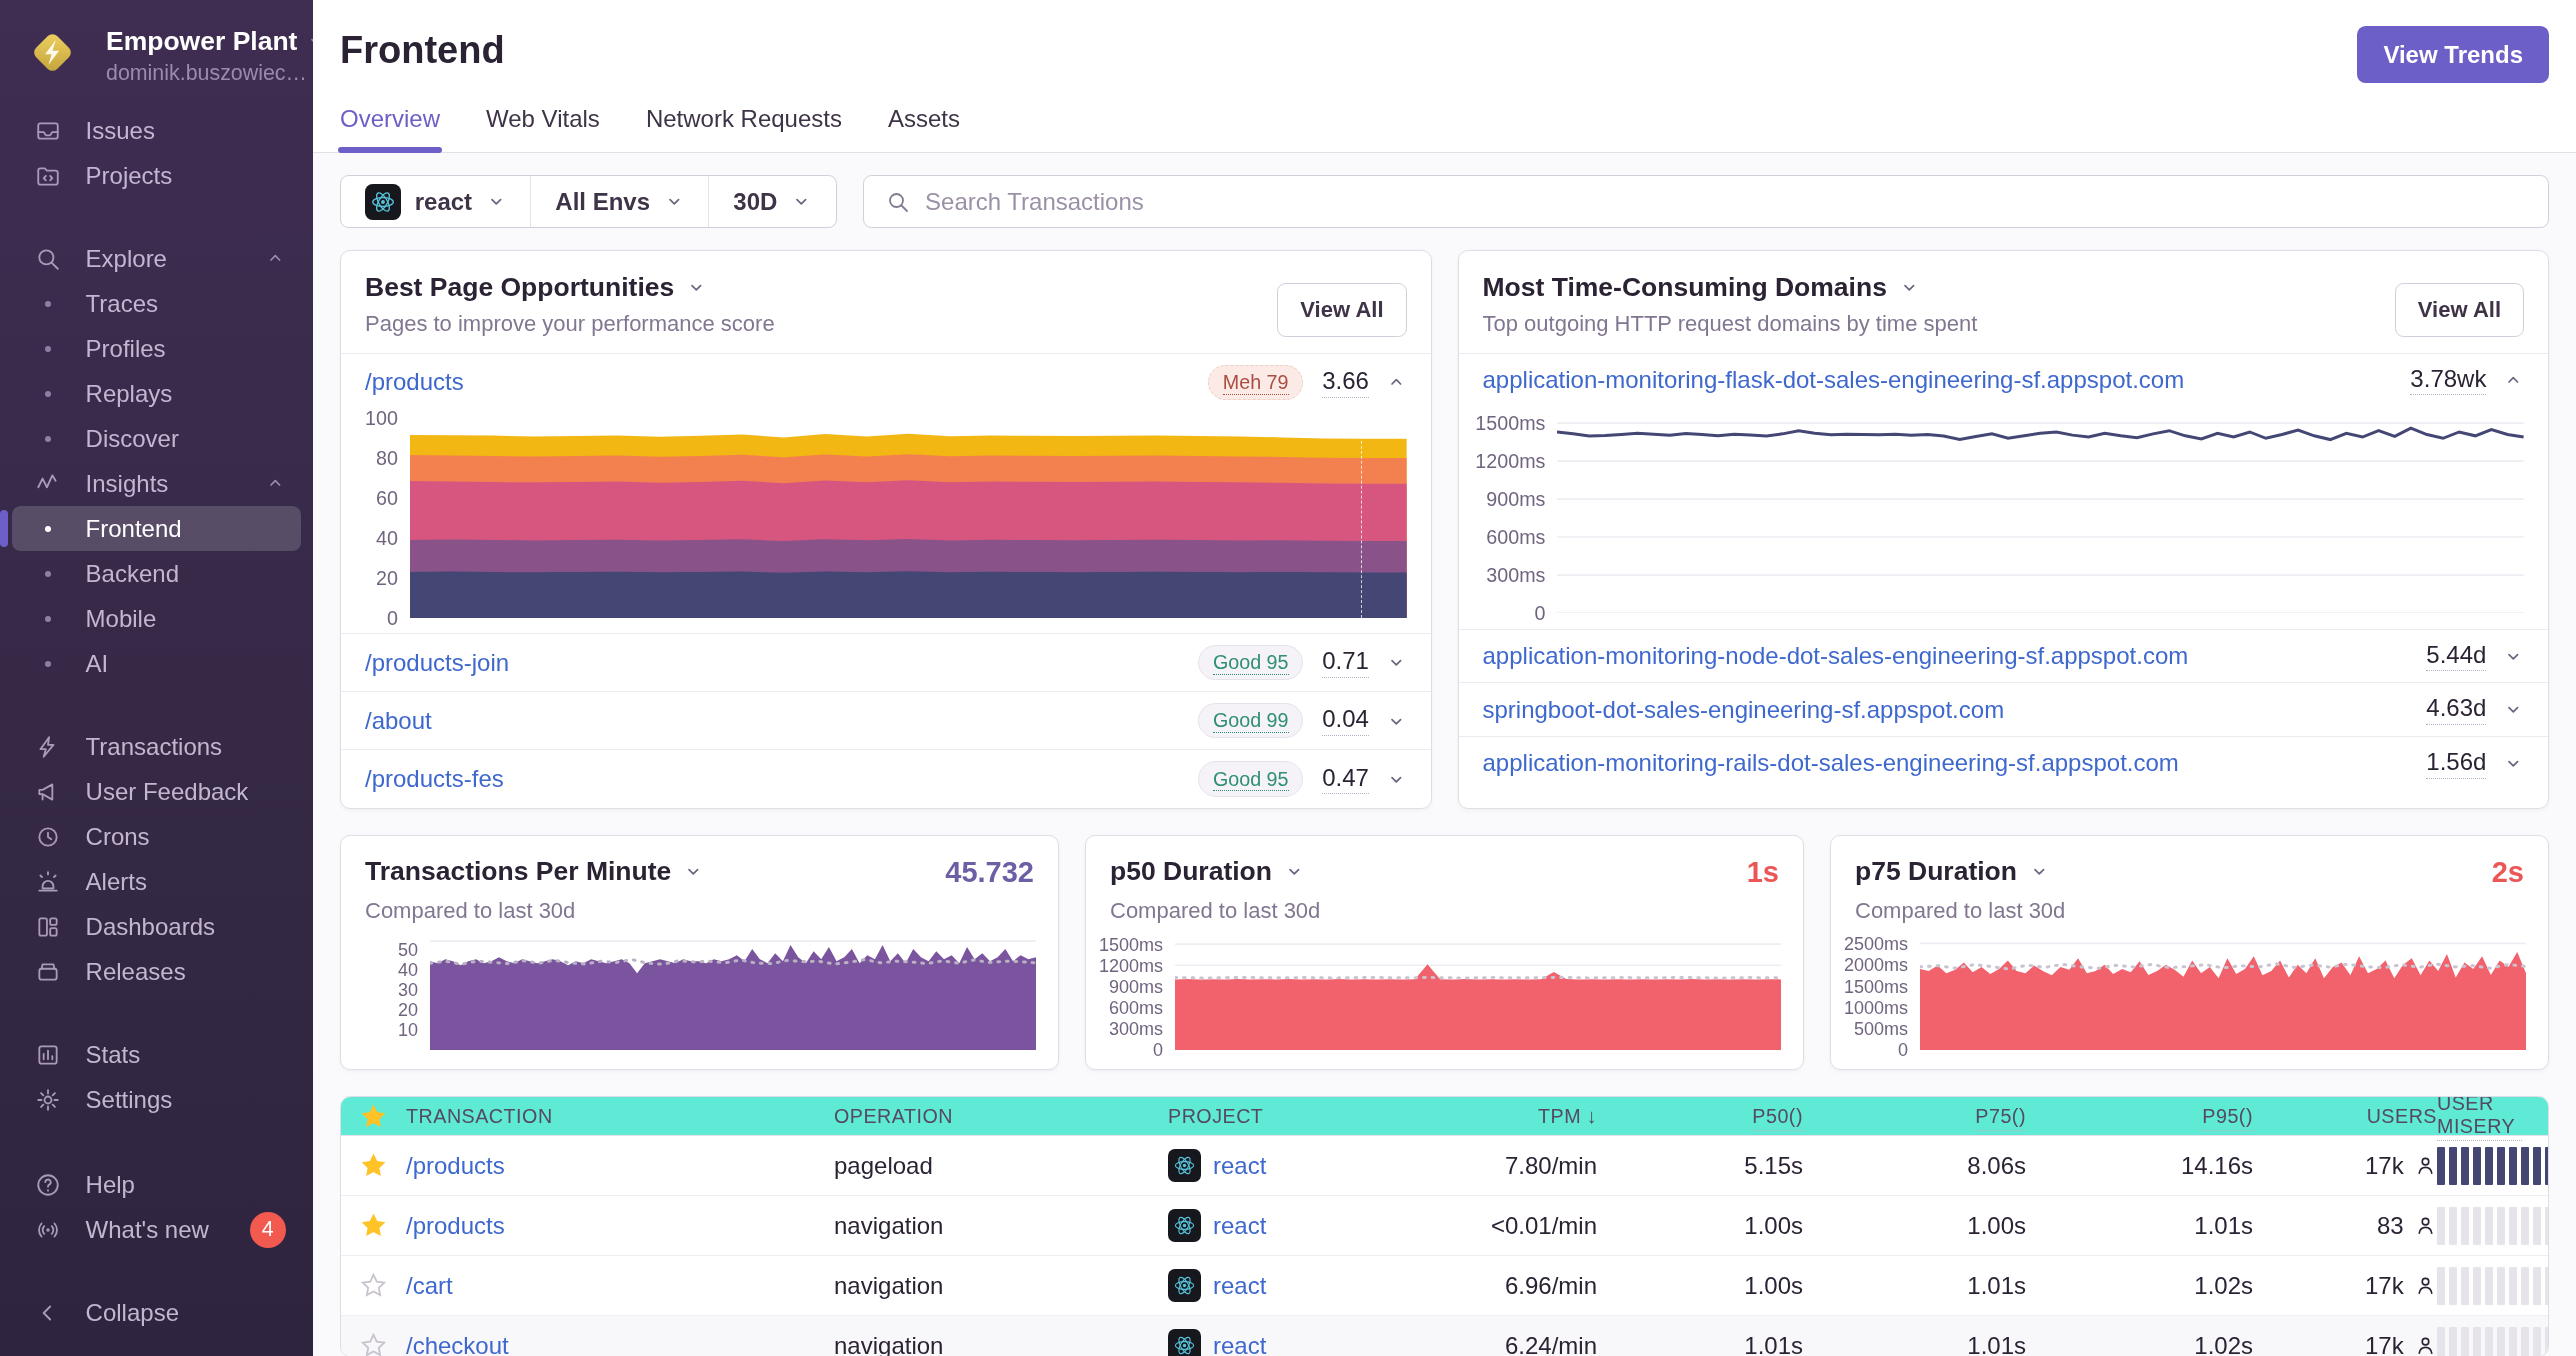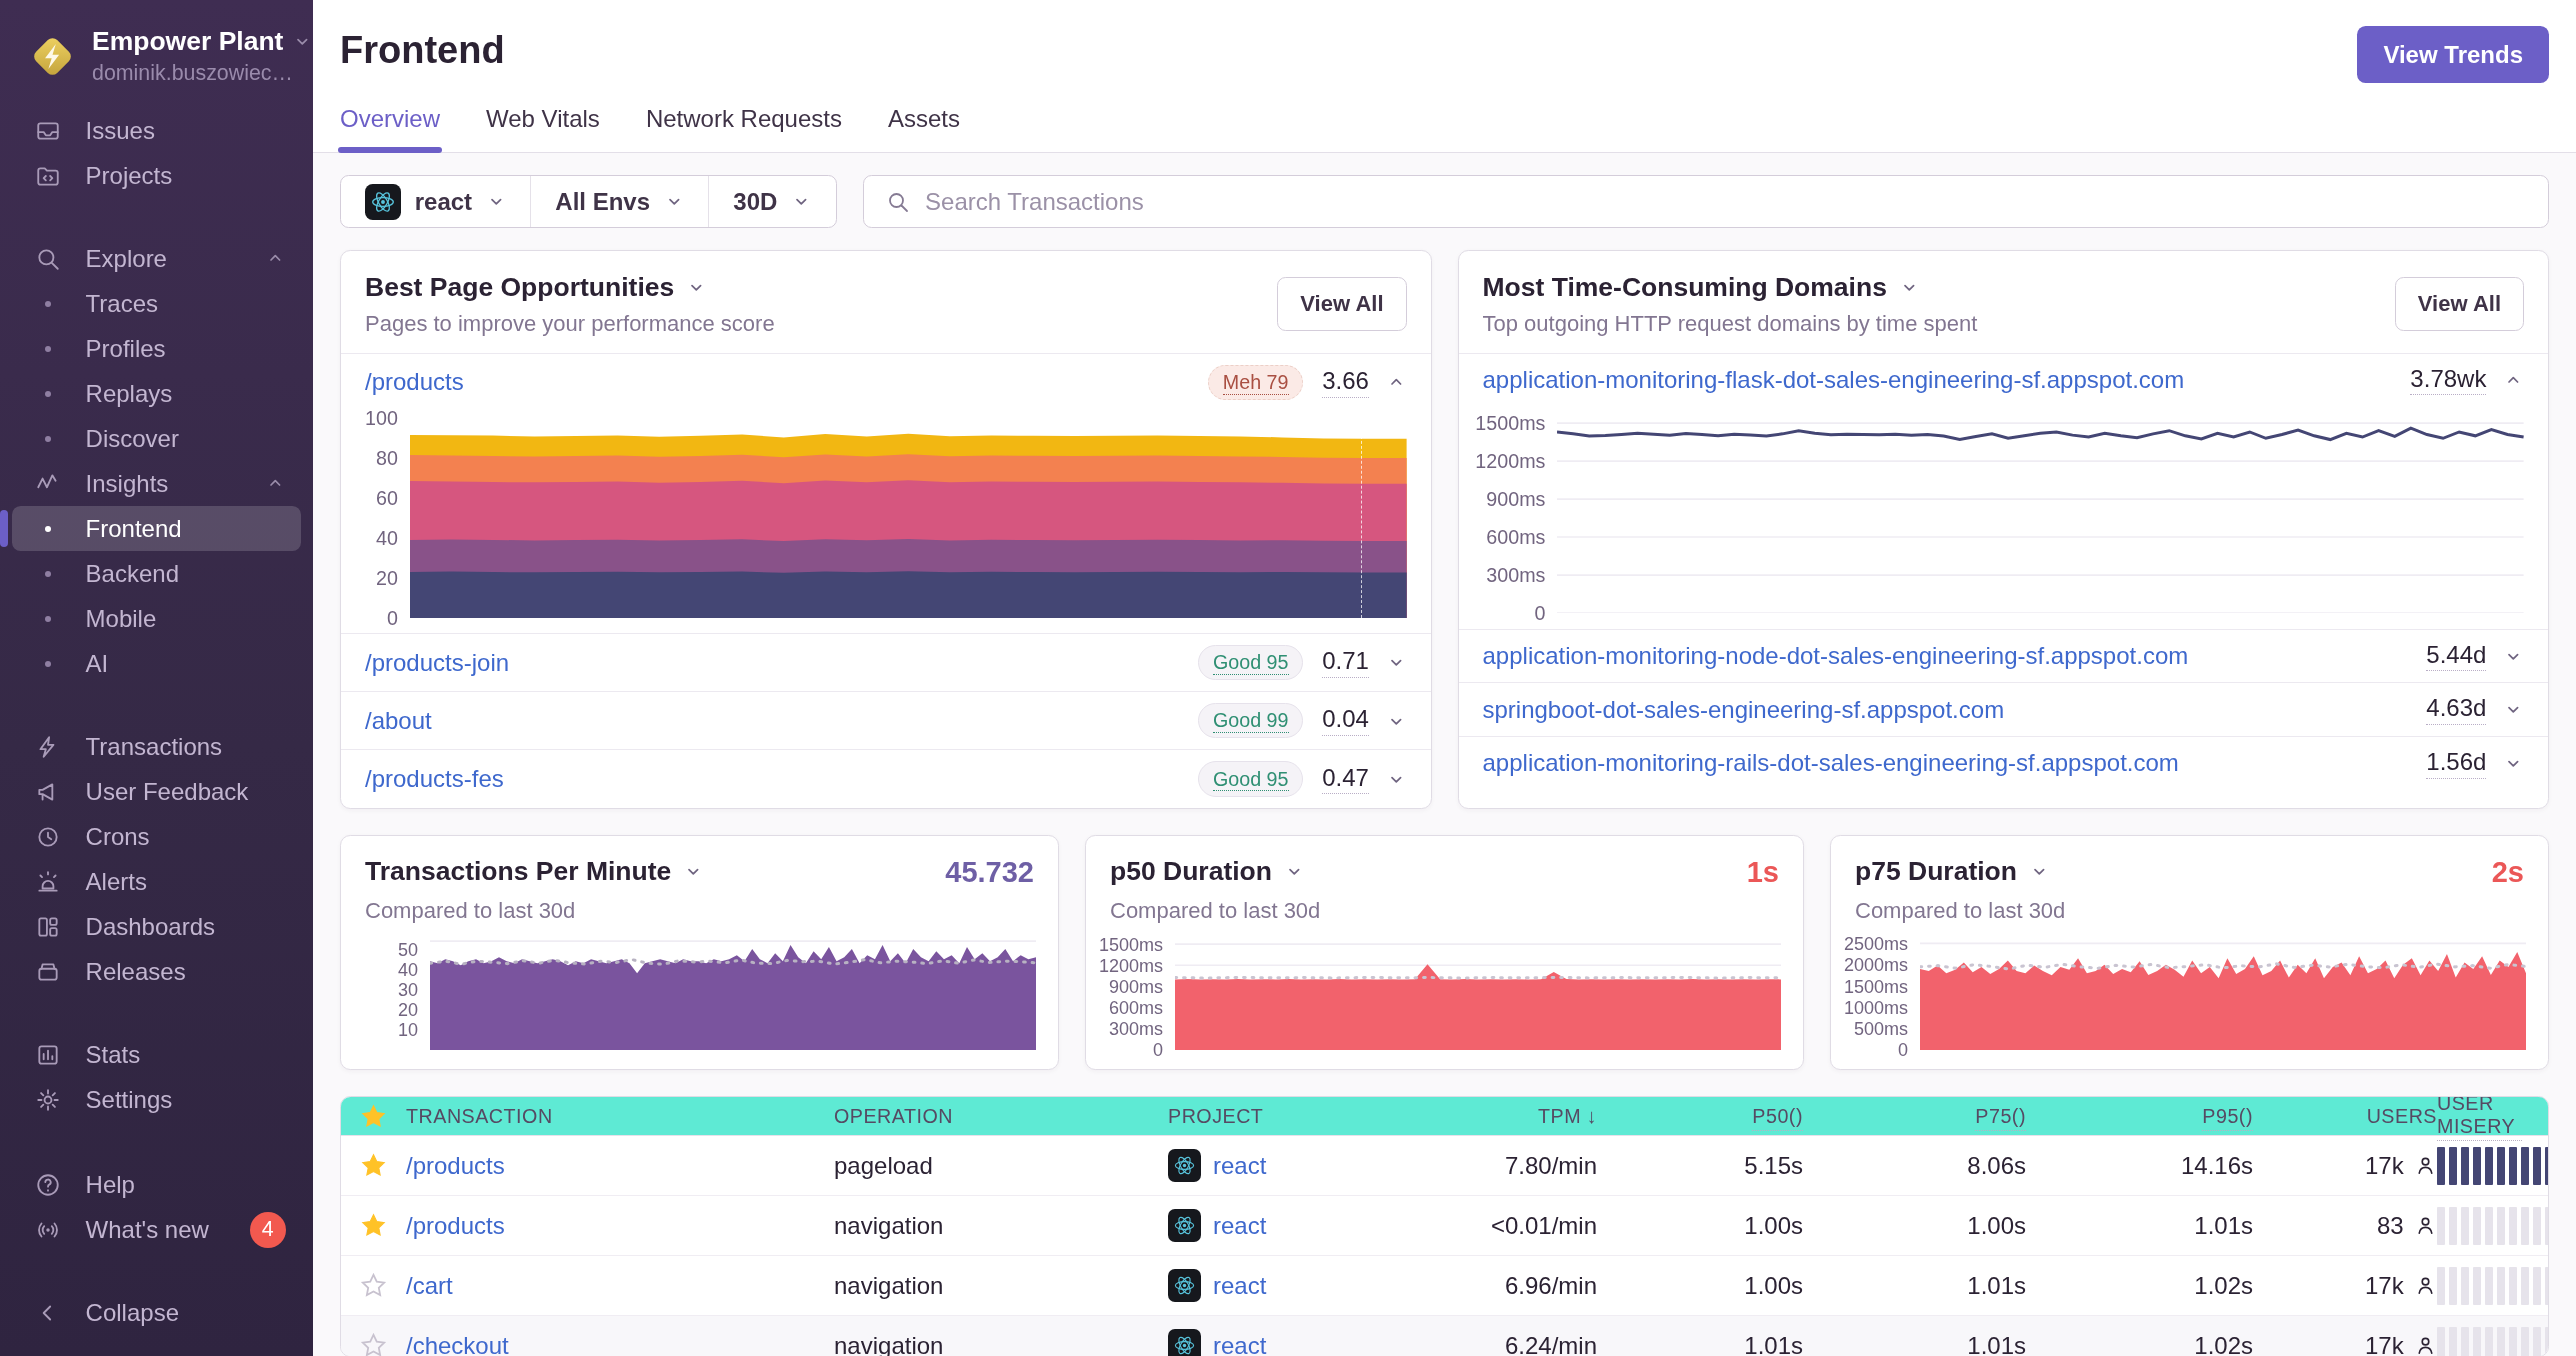--- a/index.html
+++ b/index.html
@@ -2,21 +2,21 @@
 <html style="font-size:13.7px"><head>
 <meta charset="utf-8">
 <style>
   *{box-sizing:border-box;margin:0;padding:0}
   html,body{width:2576px;height:1357px;overflow:hidden}
   body{font-family:"Liberation Sans",sans-serif;background:#faf9fb;color:#2b2233;display:flex;font-size:24px}
   a{text-decoration:none;cursor:pointer}
   .link{color:#3e68cd}
   
   .sidebar{width:313px;min-width:313px;background:linear-gradient(180deg,#3f2d52 0%,#352946 55%,#2f2440 100%);color:#c6b9d4;display:flex;flex-direction:column;padding-bottom:22px}
-  .org{display:flex;align-items:center;gap:13px;padding:26px 22px 22px 26px;cursor:pointer}
+  .org{display:flex;gap:27px;padding:26px 22px 22px 26px;cursor:pointer}
   .logo{width:53px;height:53px;flex:none}
   .org-name{color:#fff;font-weight:700;font-size:26.5px;display:flex;align-items:center;gap:8.6px;white-space:nowrap}
   .org-sub{color:#9a8bac;font-size:21.4px;margin-top:4px;white-space:nowrap}
   nav{display:flex;flex-direction:column}
   .nav-item{display:flex;align-items:center;height:45px;margin:0 12px;padding:0 15.4px 0 20.6px;border-radius:8.6px;color:#c3b6d1;font-size:24px;cursor:pointer;position:relative;flex:none}
   .nav-item.gap{margin-top:38px}
   .nav-item .nav-ic{width:31px;display:flex;justify-content:center;align-items:center;margin-right:22px;color:#a röd}
   .nav-item .nav-ic{color:#a99bb8}
   .nav-item.active{background:rgba(255,255,255,0.16);color:#fff}
   .nav-item.active::after{content:'';position:absolute;left:-12px;top:4.3px;bottom:4.3px;width:7.7px;border-radius:4.3px;background:#6C5FC7}
@@ -45,21 +45,21 @@
   .seg .chev-s{color:#6f6480}
   .react-chip{width:36px;height:36px;background:#16181d;border-radius:7.7px;display:flex;align-items:center;justify-content:center;flex:none}
   .react-chip svg{width:26px;height:26px;display:block}
   .search-box{flex:1;display:flex;align-items:center;gap:15.4px;background:#fff;border:0.9px solid #d4cdda;border-radius:8.6px;padding:0 22px;color:#9b91a7}
   .search-box svg{width:24px;height:24px;stroke:#857a93;fill:none;stroke-width:1.8;stroke-linecap:round}
   .search-box input{border:none;outline:none;flex:1;font-size:24px;font-family:inherit;color:#2b2233;background:transparent}
   .search-box input::placeholder{color:#9b91a7}
   
   .top-grid{display:grid;grid-template-columns:1fr 1fr;gap:26px;margin-bottom:26px}
   .panel{background:#fff;border:0.9px solid #e0dce5;border-radius:10.3px;box-shadow:0 1.7px 4.3px rgba(43,34,51,0.04);overflow:hidden}
-  .panel-head{display:flex;align-items:center;padding:20.6px 24px 15.4px}
+  .panel-head{display:flex;align-items:flex-end;padding:20.6px 24px 15.4px}
   .panel-titles{flex:1;min-width:0}
   .p-title{font-size:26.5px;font-weight:700;color:#2b2233;display:flex;align-items:center;gap:12px}
   .p-title .chev-s{color:#6f6480;cursor:pointer}
   .p-sub{font-size:22px;color:#827691;margin-top:8.6px}
   .btn-sec{border:0.9px solid #d4cdda;border-radius:8.6px;background:#fff;font-size:22px;font-weight:700;color:#3f3347;padding:13px 22px;cursor:pointer;font-family:inherit;flex:none}
   .p-row{display:flex;align-items:center;padding:11px 24px;border-top:0.9px solid #ece9f0;min-height:49px}
   .p-row .link{flex:1;font-size:24px;overflow:hidden;text-overflow:ellipsis;white-space:nowrap}
   .badge{border-radius:856px;font-size:19.7px;padding:5.1px 13.7px;flex:none}
   .badge span{border-bottom:1.7px dotted currentColor;padding-bottom:0.9px}
   .badge.meh{background:#fbeae6;border:0.9px dashed #eccfc7;color:#a94f42}

